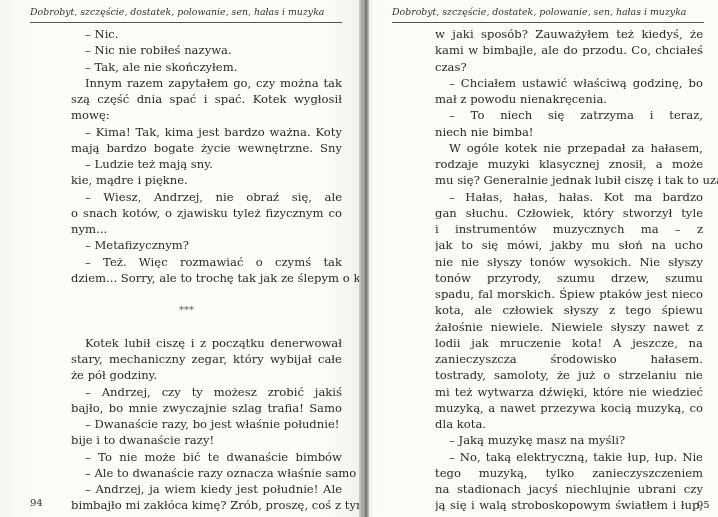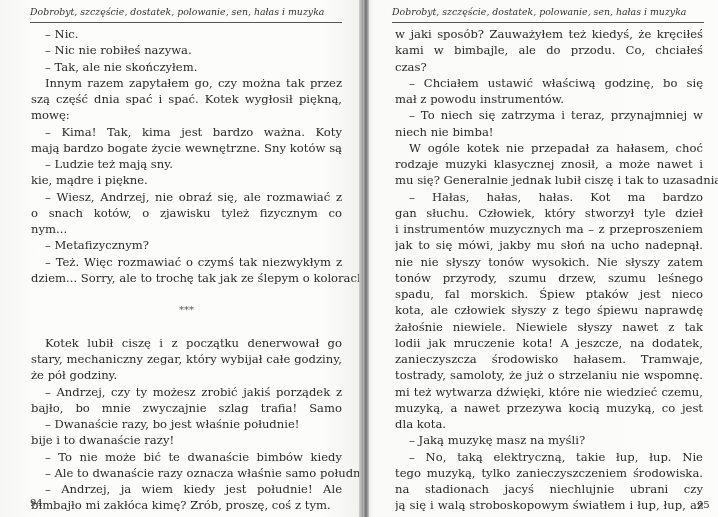--- a/index.html
+++ b/index.html
@@ -35,21 +35,21 @@
     }
     .left .head-rule { left: 30px; width: 312px; }
     .right .head-rule { left: 33px; width: 312px; }
     .text {
       position: absolute; top: 26px;
       font-size: 11.6px; line-height: 16.25px;
       text-align: justify;
     }
     .left .text { left: 31px; width: 311px; }
     .right .text { left: 36px; width: 308px; }
-    .line { white-space: nowrap; display: block; height: 16.25px; }
+    .line { white-space: nowrap; display: block; height: 16.25px; margin-left: 40px; }
     .line.ind { padding-left: 14px; }
     .line.just { text-align: justify; text-align-last: justify; white-space: normal; overflow: hidden; }
     .sep { text-align: center; color: #555; font-size: 10px; height: 16.25px; display: block; }
     .gap { display: block; height: 16.25px; }
     .folio { position: absolute; font-size: 10px; color: #333; }
     .left .folio { left: 30px; top: 497px; }
     .right .folio { left: 338px; top: 499px; }
   </style>
 </head>
 <body>
@@ -98,21 +98,21 @@
   </div>
   <div class="page right">
     <div class="running-head">Dobrobyt, szczęście, dostatek, polowanie, sen, hałas i muzyka</div>
     <div class="head-rule"></div>
     <div class="text">
       <div id="right-lines">
           <span class="line just">w jaki sposób? Zauważyłem też kiedyś, że kręciłeś wskazów-</span>
           <span class="line just">kami w bimbajle, ale do przodu. Co, chciałeś przyspieszyć</span>
           <span class="line">czas?</span>
           <span class="line ind just">– Chciałem ustawić właściwą godzinę, bo się zegar zatrzy-</span>
-          <span class="line">mał z powodu instrumentów.</span>
+          <span class="line">mał z powodu nienakręcenia.</span>
           <span class="line ind just">– To niech się zatrzyma i teraz, przynajmniej w południe</span>
           <span class="line">niech nie bimba!</span>
           <span class="line ind just">W ogóle kotek nie przepadał za hałasem, choć niektóre</span>
           <span class="line just">rodzaje muzyki klasycznej znosił, a może nawet i podobały</span>
           <span class="line">mu się? Generalnie jednak lubił ciszę i tak to uzasadniał:</span>
           <span class="line ind just">– Hałas, hałas, hałas. Kot ma bardzo wysublimowany or-</span>
           <span class="line just">gan słuchu. Człowiek, który stworzył tyle dzieł muzycznych</span>
           <span class="line just">i instrumentów muzycznych ma – z przeproszeniem – słuch,</span>
           <span class="line just">jak to się mówi, jakby mu słoń na ucho nadepnął. Szczegól-</span>
           <span class="line just">nie nie słyszy tonów wysokich. Nie słyszy zatem większości</span>

